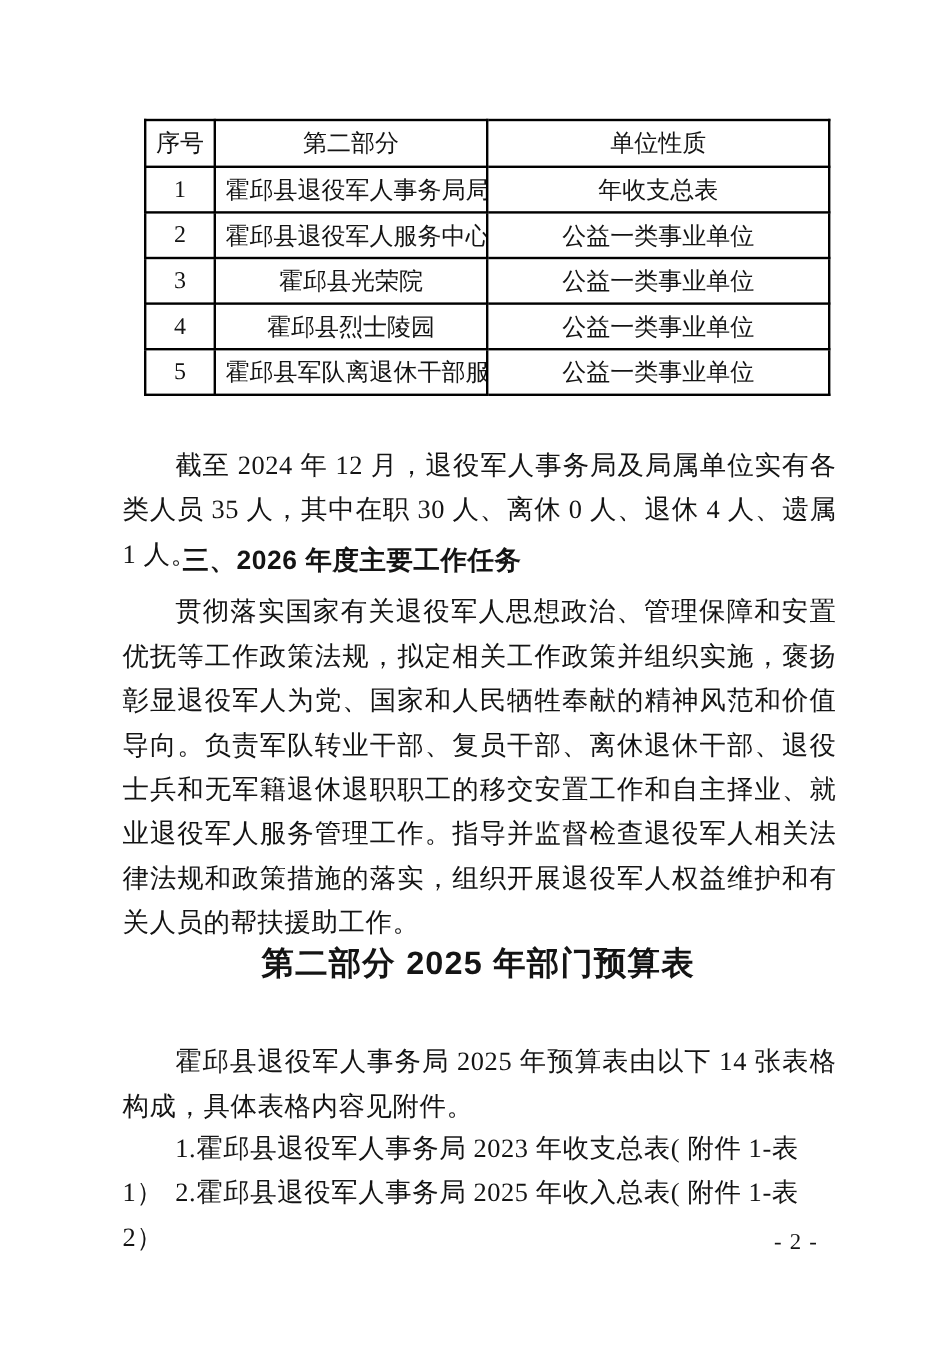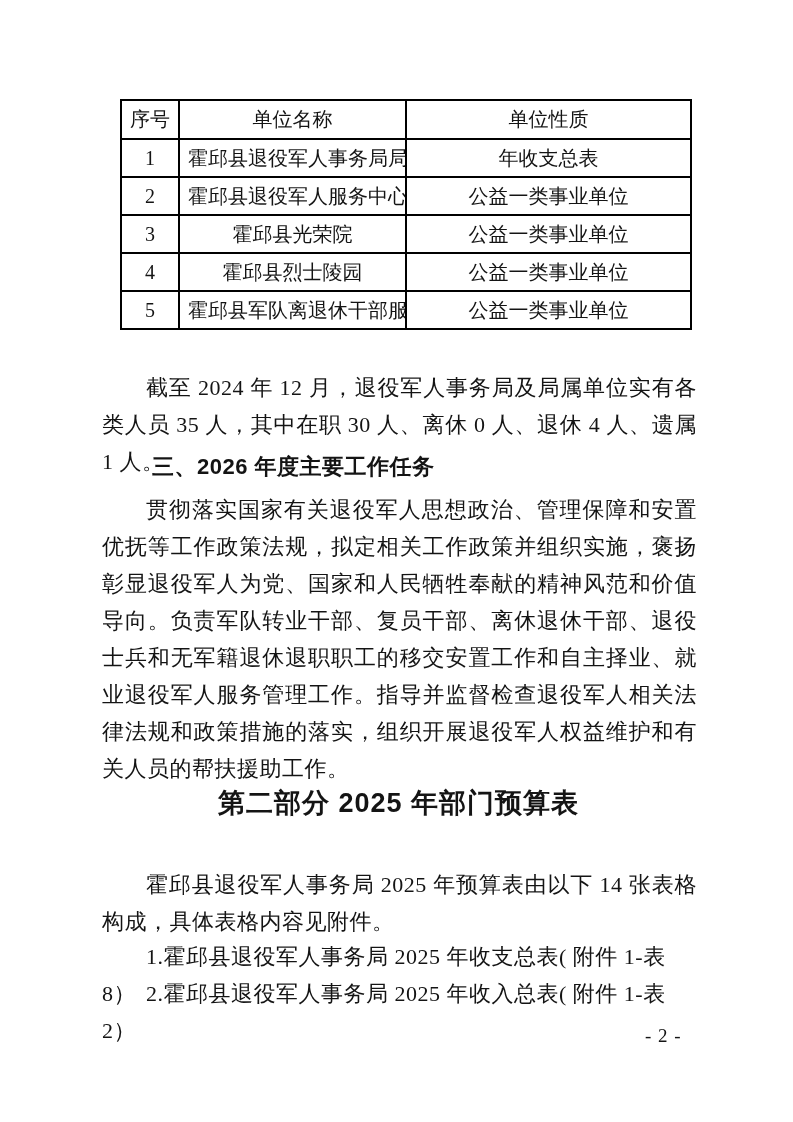--- a/index.html
+++ b/index.html
@@ -101,21 +101,21 @@
 
   <table class="units-table">
     <colgroup>
       <col style="width:58px">
       <col style="width:227px">
       <col style="width:285px">
     </colgroup>
     <thead>
       <tr>
         <th>序号</th>
-        <th>单位名称</th>
+        <th>第二部分</th>
         <th>单位性质</th>
       </tr>
     </thead>
     <tbody>
       <tr>
         <td>1</td>
         <td>霍邱县退役军人事务局局本级</td>
         <td>年收支总表</td>
       </tr>
       <tr>
@@ -144,19 +144,19 @@
   <p class="body-text para-staffing">截至 2024 年 12 月，退役军人事务局及局属单位实有各类人员 35 人，其中在职 30 人、离休 0 人、退休 4 人、遗属 1 人。</p>
 
   <h3 class="heading-tasks">三、2026 年度主要工作任务</h3>
 
   <p class="body-text para-tasks">贯彻落实国家有关退役军人思想政治、管理保障和安置优抚等工作政策法规，拟定相关工作政策并组织实施，褒扬彰显退役军人为党、国家和人民牺牲奉献的精神风范和价值导向。负责军队转业干部、复员干部、离休退休干部、退役士兵和无军籍退休退职职工的移交安置工作和自主择业、就业退役军人服务管理工作。指导并监督检查退役军人相关法律法规和政策措施的落实，组织开展退役军人权益维护和有关人员的帮扶援助工作。</p>
 
   <h2 class="heading-part2">第二部分 2025 年部门预算表</h2>
 
   <p class="body-text para-intro">霍邱县退役军人事务局 2025 年预算表由以下 14 张表格构成，具体表格内容见附件。</p>
 
-  <p class="body-text attach-line attach-1">1.霍邱县退役军人事务局 2025 年收支总表( 附件 1-表 8）</p>
+  <p class="body-text attach-line attach-1">1.霍邱县退役军人事务局 2023 年收支总表( 附件 1-表 1）</p>
 
   <p class="body-text attach-line attach-2">2.霍邱县退役军人事务局 2025 年收入总表( 附件 1-表 2）</p>
 
   <div class="page-number">- 2 -</div>
 
 </div>
 
 </body></html>

